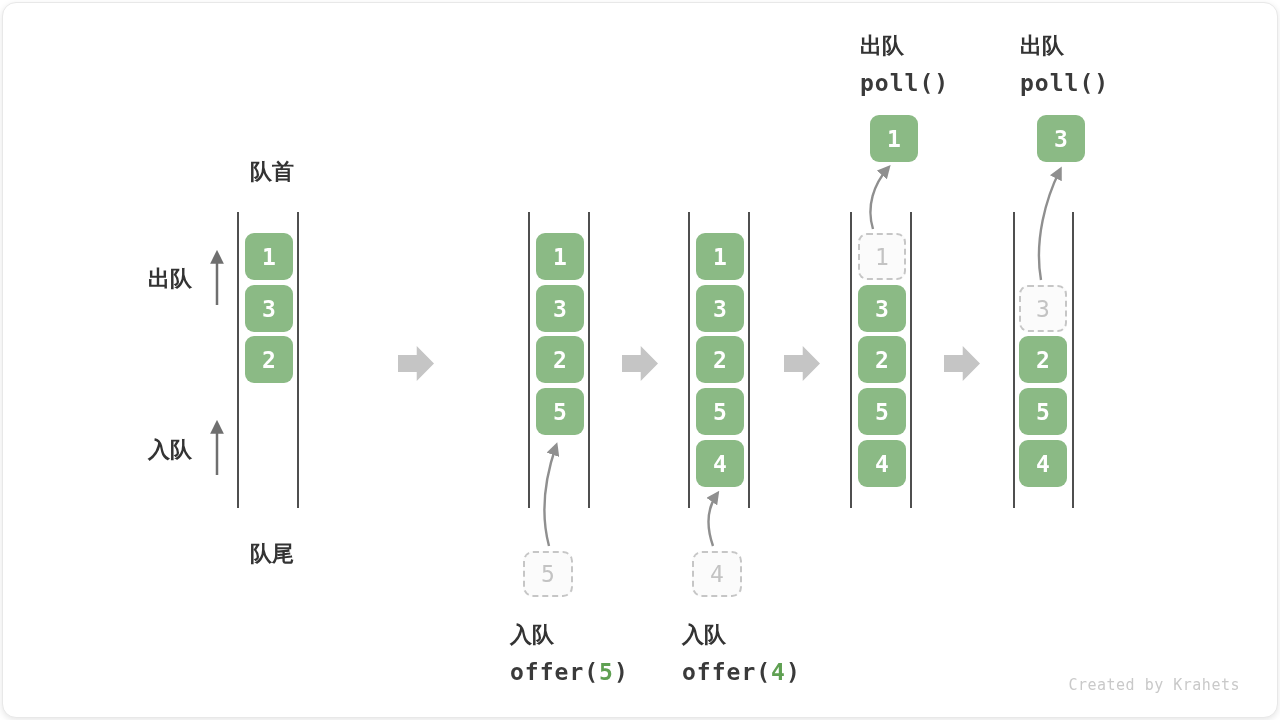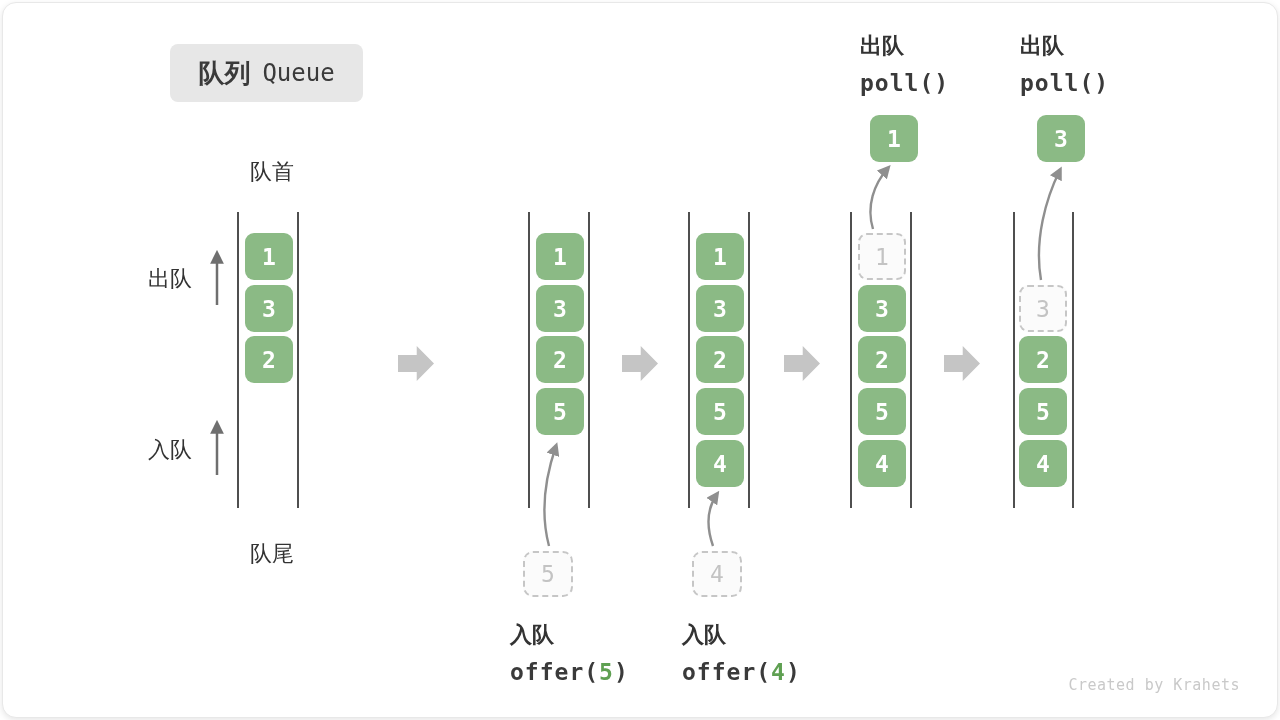--- a/index.html
+++ b/index.html
@@ -5,21 +5,21 @@
   html,body{margin:0;padding:0;background:#ffffff;}
   .stage{position:relative;width:1280px;height:720px;font-family:"Liberation Sans",sans-serif;color:#3a3a3a;overflow:hidden;}
   .card{position:absolute;left:2px;top:2px;width:1274px;height:714px;background:#ffffff;border:1px solid #e8e8e8;border-radius:14px;box-shadow:0 2px 6px rgba(0,0,0,.10);}
 
   
   .badge{position:absolute;left:170px;top:44px;width:193px;height:58px;background:#e7e7e7;border-radius:8px;display:flex;align-items:center;justify-content:center;gap:12px;}
   .badge .zh{font-size:26px;font-weight:bold;color:#3a3a3a;}
   .badge .en{font-family:"DejaVu Sans Mono",monospace;font-size:24px;color:#3a3a3a;}
 
   
-  .lbl{position:absolute;font-size:22px;font-weight:normal;color:#333;}
+  .lbl{position:absolute;font-size:22px;font-weight:bold;color:#333;}
   .lbl-front{left:222px;top:157px;width:100px;text-align:center;}
   .lbl-rear{left:222px;top:539px;width:100px;text-align:center;}
   .lbl-deq{left:110px;top:264px;width:82px;text-align:right;}
   .lbl-enq{left:110px;top:435px;width:82px;text-align:right;}
 
   
   .wall{position:absolute;top:212px;width:2px;height:296px;background:#4f4f4f;}
 
   
   .cell{position:absolute;width:48px;height:47px;border-radius:9px;background:#8bba85;color:#fff;
@@ -51,24 +51,20 @@
   .overlay{position:absolute;left:0;top:0;width:1280px;height:720px;pointer-events:none;}
 
   .watermark{position:absolute;right:40px;top:676px;font-family:"DejaVu Sans Mono",monospace;font-size:15px;letter-spacing:.5px;color:#c9c9c9;text-align:right;}
 </style>
 </head>
 <body>
 
 <div class="stage">
   <div class="card"></div>
 
-  <div class="badge">
-    <span class="zh">队列</span>
-    <span class="en">Queue</span>
-  </div>
 
   <div class="lbl lbl-front">队首</div>
   <div class="lbl lbl-rear">队尾</div>
   <div class="lbl lbl-deq">出队</div>
   <div class="lbl lbl-enq">入队</div>
 
   <div>
     <div class="wall" style="left:237px"></div>
     <div class="wall" style="left:297px"></div>
     <div class="cell c1 r0">1</div>

